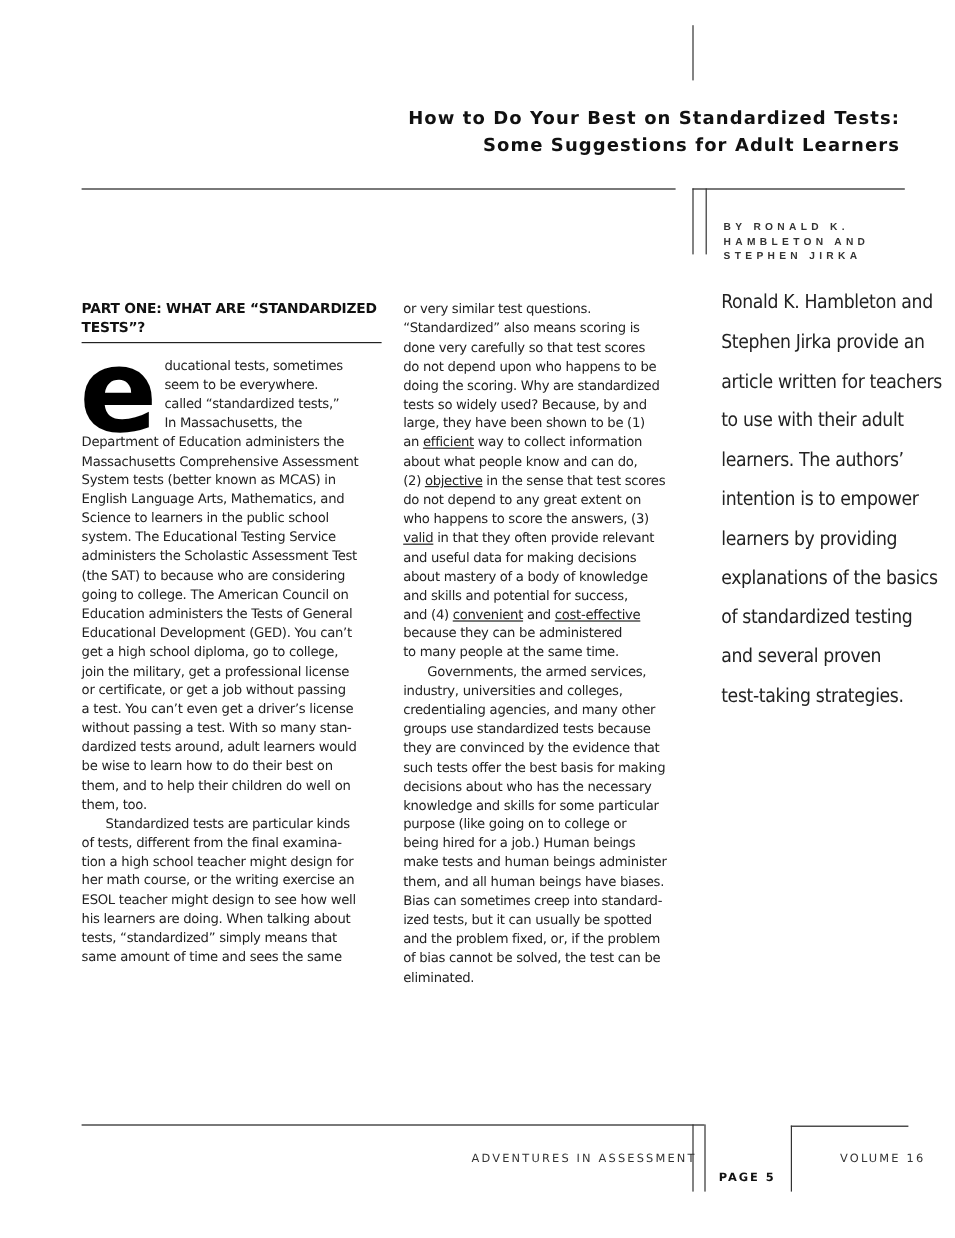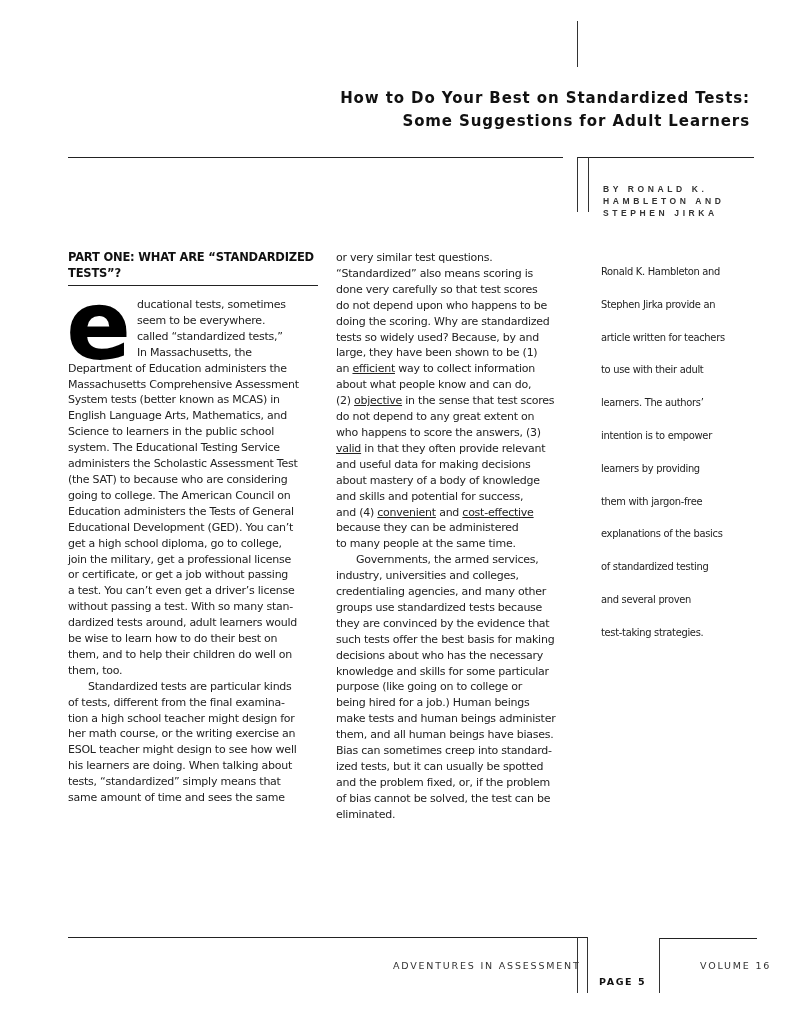--- a/index.html
+++ b/index.html
@@ -32,23 +32,23 @@
     font-family: "DejaVu Sans", sans-serif; font-weight: bold; font-size: 11.5px;
     line-height: 16px; color: #111; letter-spacing: -0.2px;
   }
 
   .dropcap {
     position: absolute; left: 66px; top: 286px; font-family: "DejaVu Sans", sans-serif;
     font-weight: bold; font-size: 96px; line-height: 80px; color: #000; letter-spacing: -4px;
   }
 
   .side {
-    position: absolute; left: 601px; top: 256px; width: 190px;
+    position: absolute; left: 601px; top: 236px; width: 190px;
     font-family: "Liberation Sans Narrow", "DejaVu Sans Condensed", "Liberation Sans", sans-serif;
-    font-size: 11px; line-height: 32.8px; color: #222; letter-spacing: -0.3px;
+    font-size: 16px; line-height: 32.8px; color: #222; letter-spacing: -0.3px;
   }
   .side span { display: block; white-space: nowrap; }
 
   .u { text-decoration: underline; }
 
   .footer-text {
     position: absolute; font-family: "DejaVu Sans", sans-serif; font-size: 9.5px;
     letter-spacing: 1.8px; color: #333; white-space: nowrap;
   }
   .footer-page { font-weight: bold; color: #111; letter-spacing: 1.6px; }
@@ -153,21 +153,20 @@
 </div>
 
 <div class="side">
   <span>Ronald K. Hambleton and</span>
   <span>Stephen Jirka provide an</span>
   <span>article written for teachers</span>
   <span>to use with their adult</span>
   <span>learners. The authors’</span>
   <span>intention is to empower</span>
   <span>learners by providing</span>
-  <span>them with jargon-free</span>
   <span>explanations of the basics</span>
   <span>of standardized testing</span>
   <span>and several proven</span>
   <span>test-taking strategies.</span>
 </div>
 
 <div class="hline" style="left:68px; top:937px; width:519px;"></div>
 <div class="vline" style="left:577px; top:937px; height:56px;"></div>
 <div class="vline" style="left:587px; top:937px; height:56px;"></div>
 <div class="hline" style="left:659px; top:938px; width:98px;"></div>

